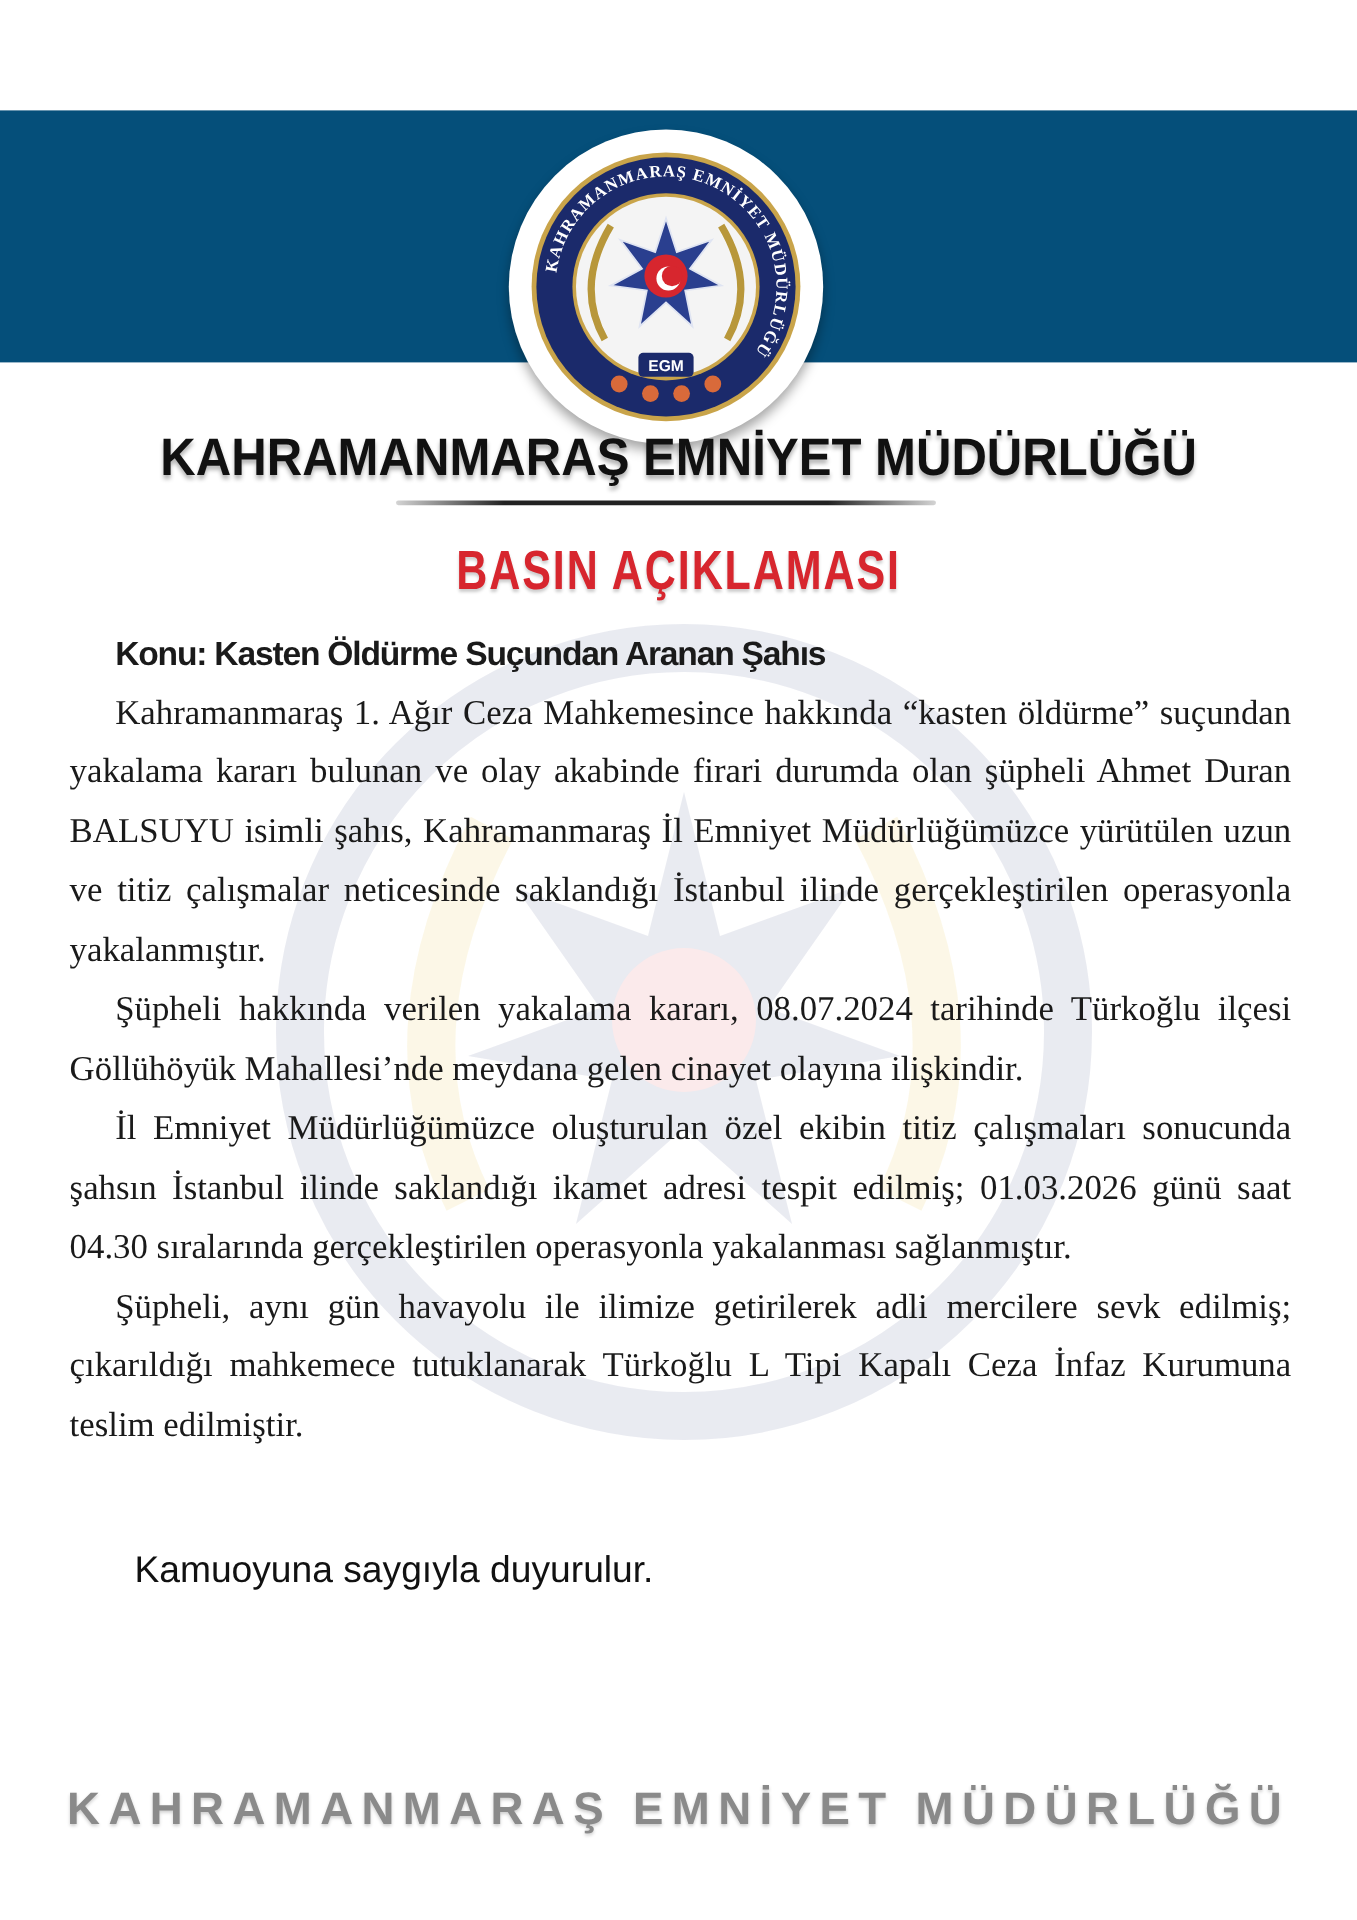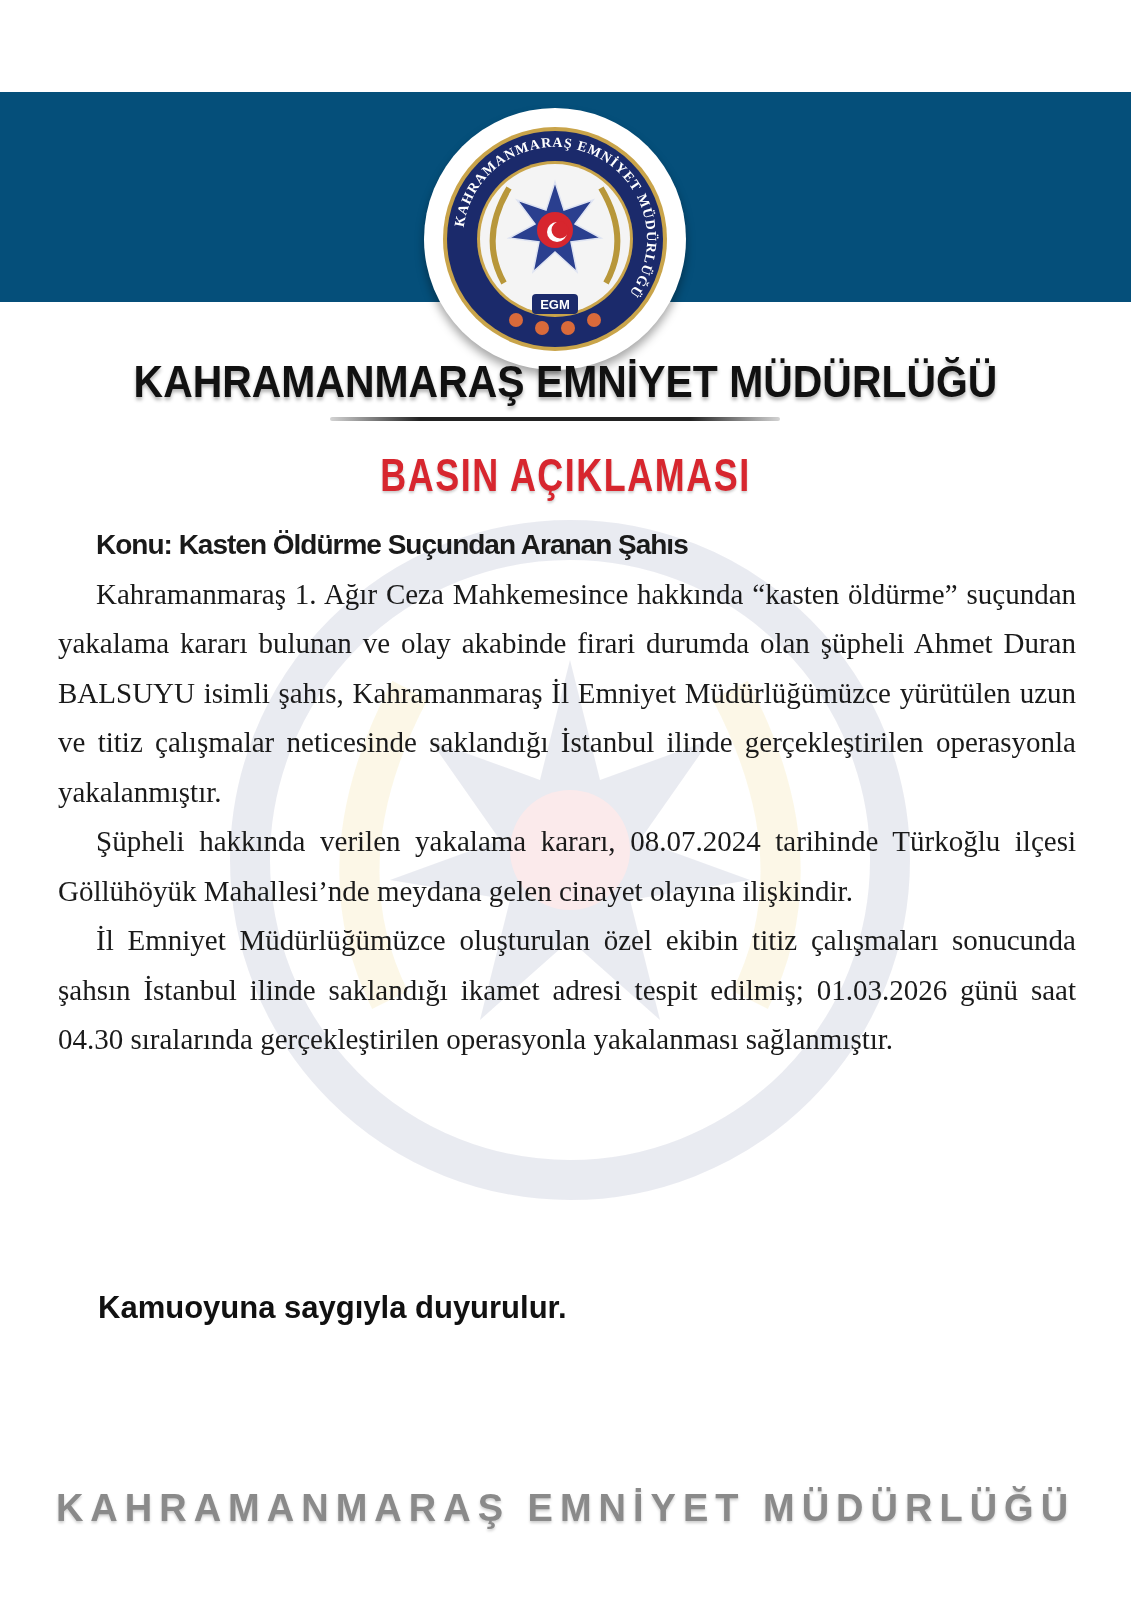--- a/index.html
+++ b/index.html
@@ -38,22 +38,22 @@
     text-shadow: 0 2px 3px rgba(0,0,0,0.2);
   }
   .content {
     position: absolute; left: 58px; top: 520px; width: 1018px;
     font-size: 29px; line-height: 49.5px; color: #1a1a1a;
     transform-origin: left top;
   }
   .subject { font-weight: bold; padding-left: 38px; letter-spacing: -1px; font-size: 28px; }
   .para { text-align: justify; text-indent: 38px; margin: 0; font-family: Liberation Serif, serif; }
   .closing {
-    position: absolute; left: 98px; top: 1290px;
-    font-weight: bold; font-size: 31px; color: #111;
+    position: absolute; left: 112px; top: 1290px;
+    font-weight: normal; font-size: 31px; color: #111;
   }
   .footer {
     position: absolute; left: 0; top: 1487px; width: 1131px; text-align: center;
     font-weight: bold; font-size: 38px; color: #8a8a8a; letter-spacing: 7px;
     text-shadow: 0 2px 3px rgba(0,0,0,0.2);
   }
 </style>
 </head>
 <body>
 
@@ -100,17 +100,18 @@
 
 <div class="main-title">KAHRAMANMARAŞ EMNİYET MÜDÜRLÜĞÜ</div>
 <div class="title-rule"></div>
 <div class="press-title">BASIN AÇIKLAMASI</div>
 
 <div class="content">
   <div class="subject">Konu: Kasten Öldürme Suçundan Aranan Şahıs</div>
   <p class="para">Kahramanmaraş 1. Ağır Ceza Mahkemesince hakkında “kasten öldürme” suçundan yakalama kararı bulunan ve olay akabinde firari durumda olan şüpheli Ahmet Duran BALSUYU isimli şahıs, Kahramanmaraş İl Emniyet Müdürlüğümüzce yürütülen uzun ve titiz çalışmalar neticesinde saklandığı İstanbul ilinde gerçekleştirilen operasyonla yakalanmıştır.</p>
   <p class="para">Şüpheli hakkında verilen yakalama kararı, 08.07.2024 tarihinde Türkoğlu ilçesi Göllühöyük Mahallesi’nde meydana gelen cinayet olayına ilişkindir.</p>
   <p class="para">İl Emniyet Müdürlüğümüzce oluşturulan özel ekibin titiz çalışmaları sonucunda şahsın İstanbul ilinde saklandığı ikamet adresi tespit edilmiş; 01.03.2026 günü saat 04.30 sıralarında gerçekleştirilen operasyonla yakalanması sağlanmıştır.</p>
+  <p class="para">Şüpheli, aynı gün havayolu ile ilimize getirilerek adli mercilere sevk edilmiş; çıkarıldığı mahkemece tutuklanarak Türkoğlu L Tipi Kapalı Ceza İnfaz Kurumuna teslim edilmiştir.</p>
 </div>
 
 <div class="closing">Kamuoyuna saygıyla duyurulur.</div>
 
 <div class="footer">KAHRAMANMARAŞ EMNİYET MÜDÜRLÜĞÜ</div>
 
 </body></html>

